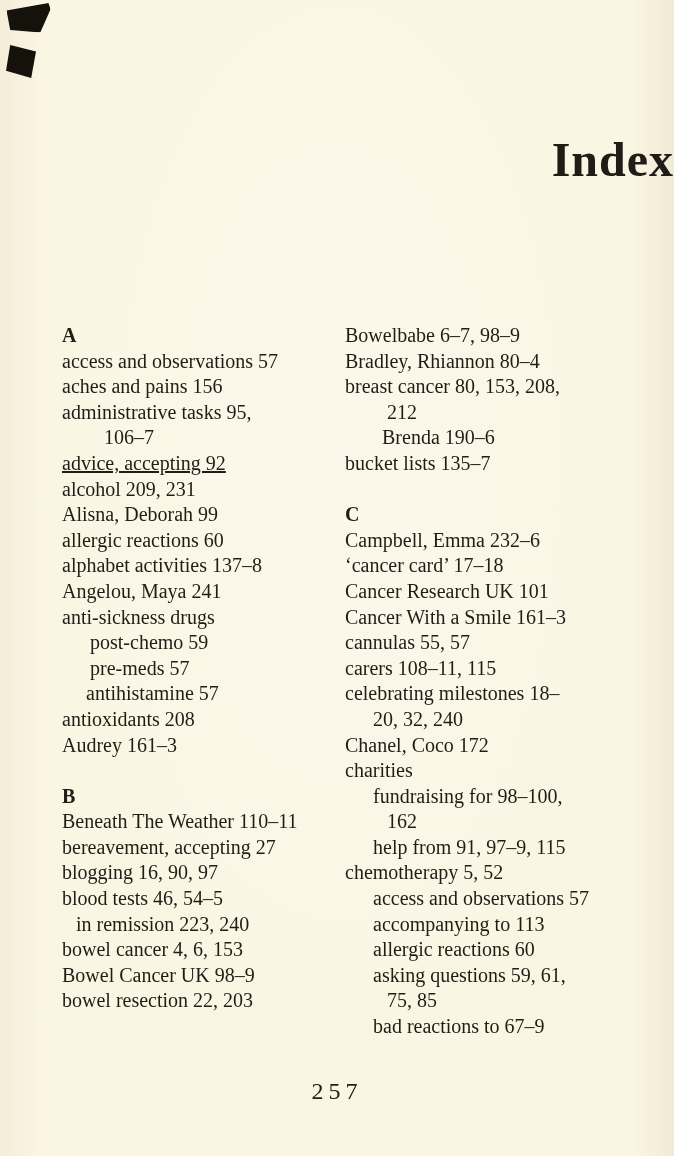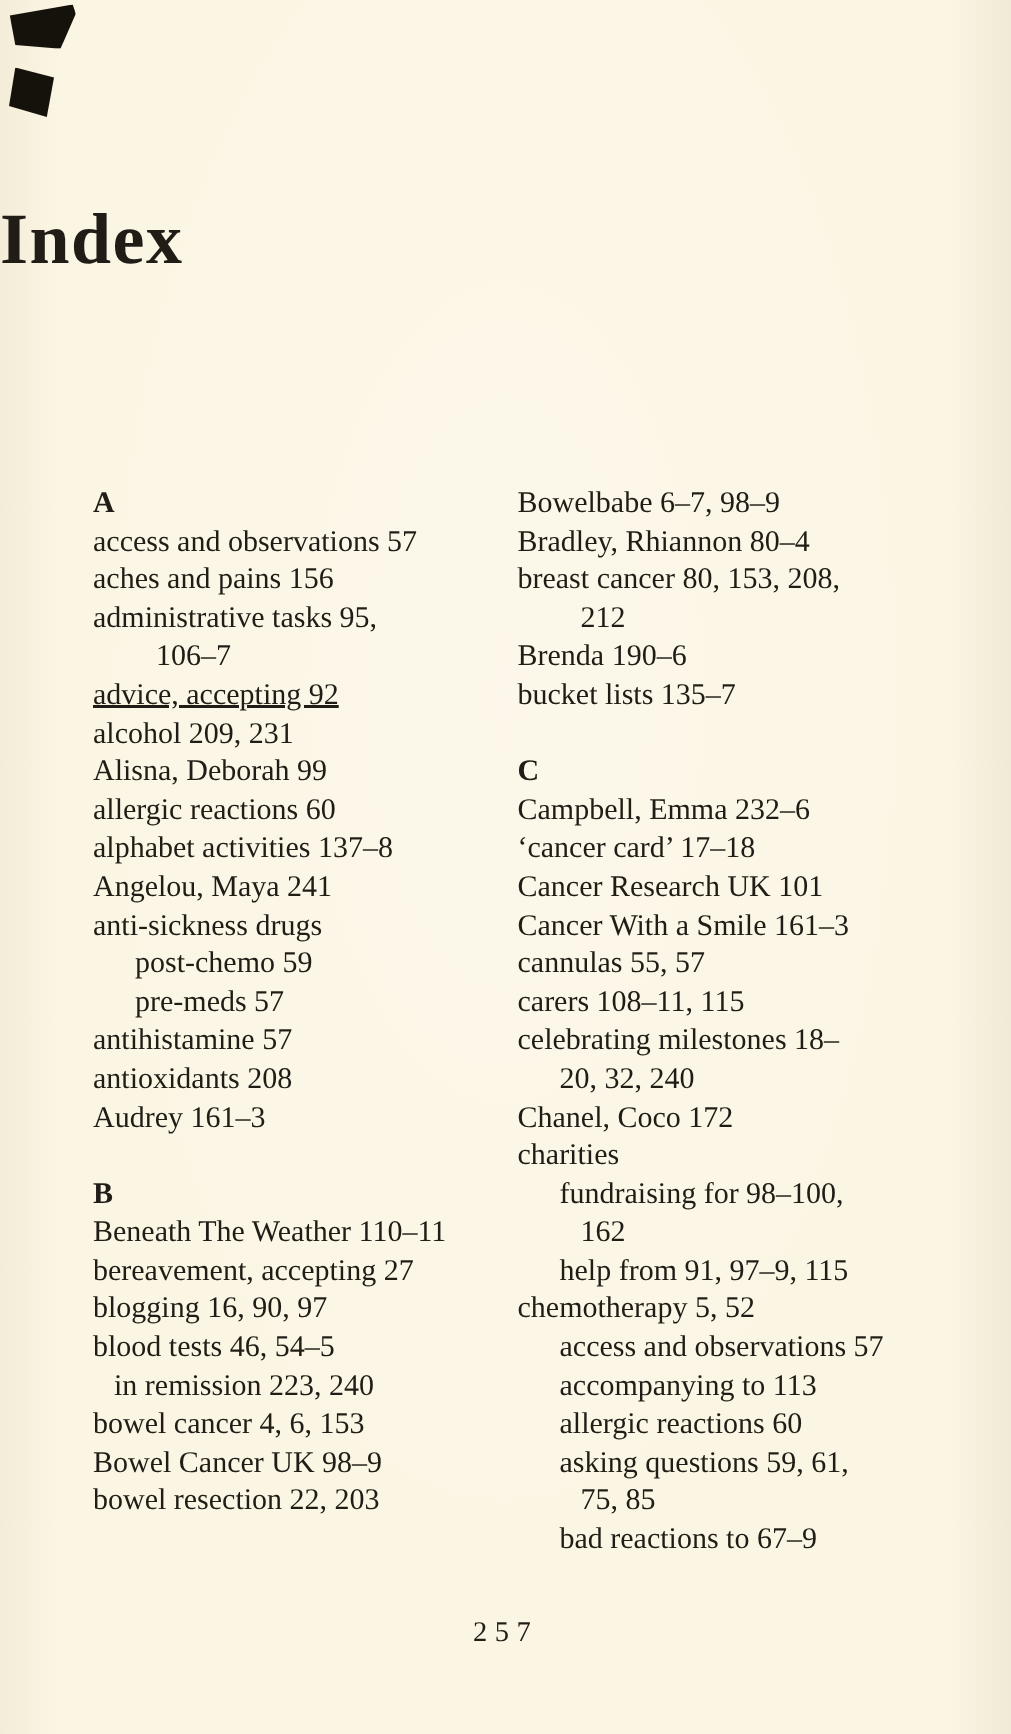--- a/index.html
+++ b/index.html
@@ -11,34 +11,34 @@
   }
   .paper{
     position:absolute;inset:0;
     background:
       radial-gradient(ellipse at 50% 40%, rgba(255,255,255,0.25), rgba(0,0,0,0) 70%),
       linear-gradient(90deg, rgba(120,100,60,0.06), rgba(0,0,0,0) 6%, rgba(0,0,0,0) 94%, rgba(120,100,60,0.08)),
       #fbf5e3;
   }
   .title{
     position:absolute;top:100px;left:0;width:100%;
-    text-align:left;font-size:48px;font-weight:700;letter-spacing:1px;
+    text-align:right;font-size:48px;font-weight:700;letter-spacing:1px;
   }
   .col{
     position:absolute;top:323px;
     font-size:20px;line-height:25.6px;
   }
   .col-left{left:62px;width:280px;}
   .col-right{left:345px;width:312px;}
   .idx-head{font-weight:700;}
   .idx-gap{height:25.6px;}
   .idx-line{white-space:nowrap;}
   .page-number{
     position:absolute;left:0;top:1078px;width:100%;
-    text-align:center;font-size:19px;letter-spacing:5px;
+    text-align:center;font-size:24px;letter-spacing:5px;
   }
   .mark{position:absolute;background:#15120c;}
   .mark1{left:7px;top:4px;width:44px;height:29px;
     clip-path:polygon(0 18%,96% 0,100% 22%,74% 100%,6% 86%);
     transform:rotate(-3deg);}
   .mark2{left:6px;top:45px;width:30px;height:33px;
     clip-path:polygon(14% 0,100% 20%,84% 100%,0 78%);}
 </style>
 </head>
 <body>
@@ -58,40 +58,40 @@
     <div class="idx-line" style="padding-left: 42px;">106–7</div>
     <div class="idx-line" style="padding-left: 0px; text-decoration: underline;">advice, accepting 92</div>
     <div class="idx-line" style="padding-left: 0px;">alcohol 209, 231</div>
     <div class="idx-line" style="padding-left: 0px;">Alisna, Deborah 99</div>
     <div class="idx-line" style="padding-left: 0px;">allergic reactions 60</div>
     <div class="idx-line" style="padding-left: 0px;">alphabet activities 137–8</div>
     <div class="idx-line" style="padding-left: 0px;">Angelou, Maya 241</div>
     <div class="idx-line" style="padding-left: 0px;">anti-sickness drugs</div>
     <div class="idx-line" style="padding-left: 28px;">post-chemo 59</div>
     <div class="idx-line" style="padding-left: 28px;">pre-meds 57</div>
-    <div class="idx-line" style="padding-left: 0px;">antihistamine 57</div>
+    <div class="idx-line" style="padding-left: 0px; margin-left: 24px;">antihistamine 57</div>
     <div class="idx-line" style="padding-left: 0px;">antioxidants 208</div>
     <div class="idx-line" style="padding-left: 0px;">Audrey 161–3</div>
     <div class="idx-gap"></div>
     <div class="idx-head">B</div>
     <div class="idx-line" style="padding-left: 0px;">Beneath The Weather 110–11</div>
     <div class="idx-line" style="padding-left: 0px;">bereavement, accepting 27</div>
     <div class="idx-line" style="padding-left: 0px;">blogging 16, 90, 97</div>
     <div class="idx-line" style="padding-left: 0px;">blood tests 46, 54–5</div>
     <div class="idx-line" style="padding-left: 14px;">in remission 223, 240</div>
     <div class="idx-line" style="padding-left: 0px;">bowel cancer 4, 6, 153</div>
     <div class="idx-line" style="padding-left: 0px;">Bowel Cancer UK 98–9</div>
     <div class="idx-line" style="padding-left: 0px;">bowel resection 22, 203</div>
   </div>
 <div class="col col-right">
     <div class="idx-line" style="padding-left: 0px;">Bowelbabe 6–7, 98–9</div>
     <div class="idx-line" style="padding-left: 0px;">Bradley, Rhiannon 80–4</div>
     <div class="idx-line" style="padding-left: 0px;">breast cancer 80, 153, 208,</div>
     <div class="idx-line" style="padding-left: 42px;">212</div>
-    <div class="idx-line" style="padding-left: 0px;">Brenda 190–6</div>
+    <div class="idx-line" style="padding-left: 0px; margin-left: 37px;">Brenda 190–6</div>
     <div class="idx-line" style="padding-left: 0px;">bucket lists 135–7</div>
     <div class="idx-gap"></div>
     <div class="idx-head">C</div>
     <div class="idx-line" style="padding-left: 0px;">Campbell, Emma 232–6</div>
     <div class="idx-line" style="padding-left: 0px;">‘cancer card’ 17–18</div>
     <div class="idx-line" style="padding-left: 0px;">Cancer Research UK 101</div>
     <div class="idx-line" style="padding-left: 0px;">Cancer With a Smile 161–3</div>
     <div class="idx-line" style="padding-left: 0px;">cannulas 55, 57</div>
     <div class="idx-line" style="padding-left: 0px;">carers 108–11, 115</div>
     <div class="idx-line" style="padding-left: 0px;">celebrating milestones 18–</div>

